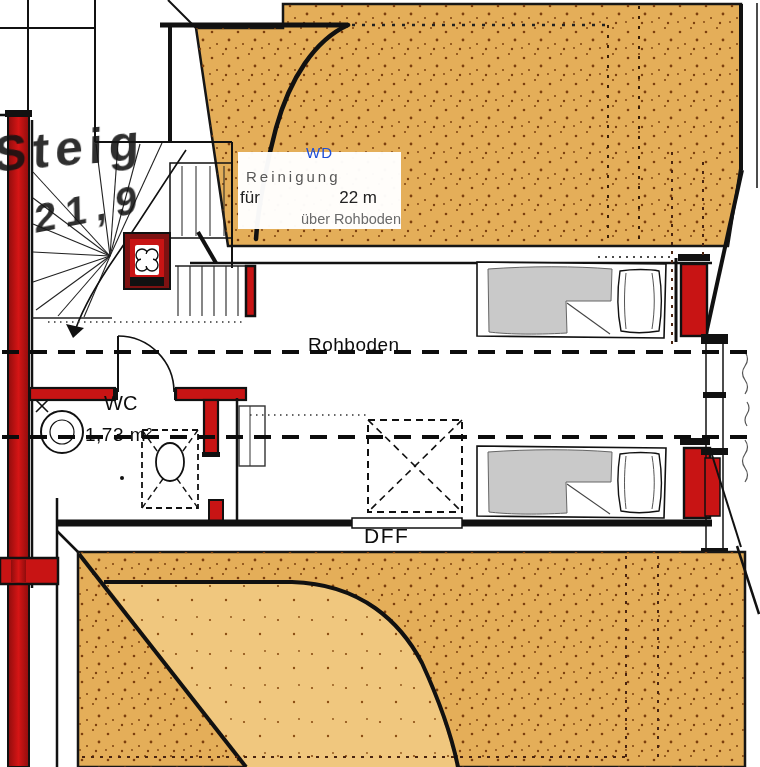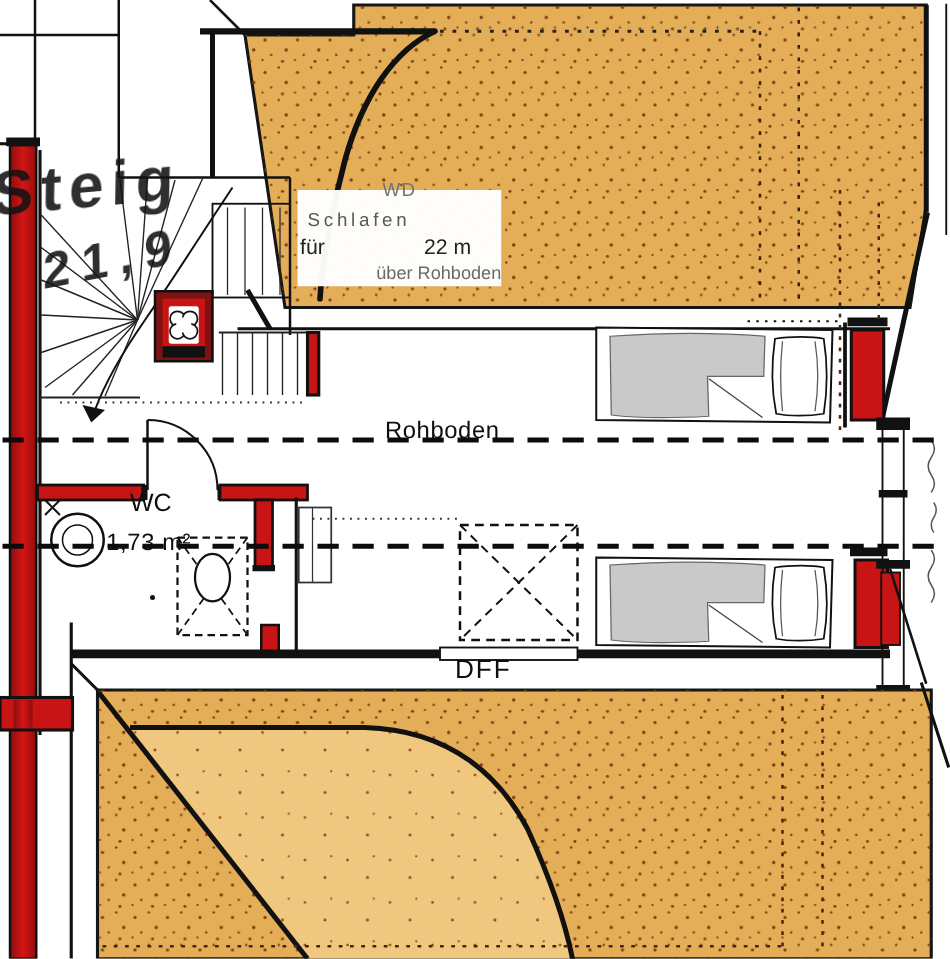--- a/index.html
+++ b/index.html
@@ -16,21 +16,21 @@
   .bigtext{
     position:absolute;font-weight:bold;color:rgba(18,18,18,.88);z-index:4;
     transform-origin:left top;filter:blur(.4px);white-space:nowrap;
   }
   #big1{left:-6px;top:126px;font-size:50px;letter-spacing:6px;transform:rotate(-5deg) skewX(-6deg);}
   #big2{left:34px;top:196px;font-size:40px;letter-spacing:9px;transform:rotate(-11deg) skewX(-10deg);}
   .notebox{
     position:absolute;left:238px;top:144px;width:163px;height:88px;z-index:6;
     color:#2a2a2a;filter:blur(.35px);
   }
-  .nb1{text-align:center;font-size:15px;letter-spacing:1px;color:#737373;}
+  .nb1{text-align:center;font-size:15px;letter-spacing:1px;color:#1d4ed8;}
   .nb2{margin-top:7px;padding-left:8px;font-size:15px;letter-spacing:3px;color:#3a3a3a;opacity:.85;}
   .nb3{margin-top:3px;display:flex;justify-content:space-between;padding:0 24px 0 2px;font-size:17px;color:#222;}
   .nb4{margin-top:3px;text-align:right;font-size:14.5px;color:#6a6a6a;filter:blur(.5px);}
 </style>
 </head>
 <body>
 
 <div class="plan">
 
 <svg width="760" height="767" viewBox="0 0 760 767">
@@ -254,21 +254,21 @@
   <div class="lbl" id="lbl-schlafen">Rohboden</div>
   <div class="lbl" id="lbl-wc">WC</div>
   <div class="lbl" id="lbl-wc-area">1,73 m²</div>
   <div class="lbl" id="lbl-dff">DFF</div>
 
   <div class="bigtext" id="big1">Steig</div>
   <div class="bigtext" id="big2">21,9</div>
 
   <div class="notebox">
     <div class="nb1">WD</div>
-    <div class="nb2">Schlafen</div>
+    <div class="nb2">Reinigung</div>
     <div class="nb3">
       <span>für</span>
       <span>22 m</span>
     </div>
     <div class="nb4">über Rohboden</div>
   </div>
 
 </div>
 
 </body></html>

